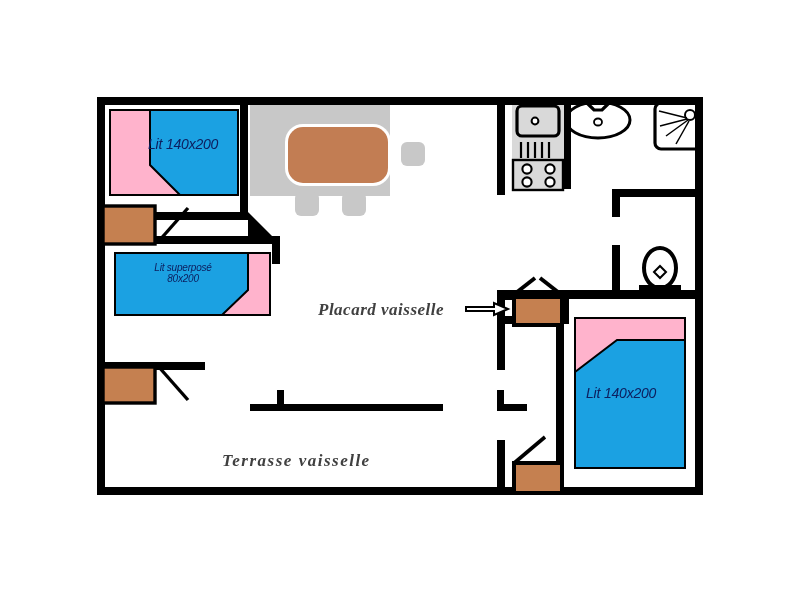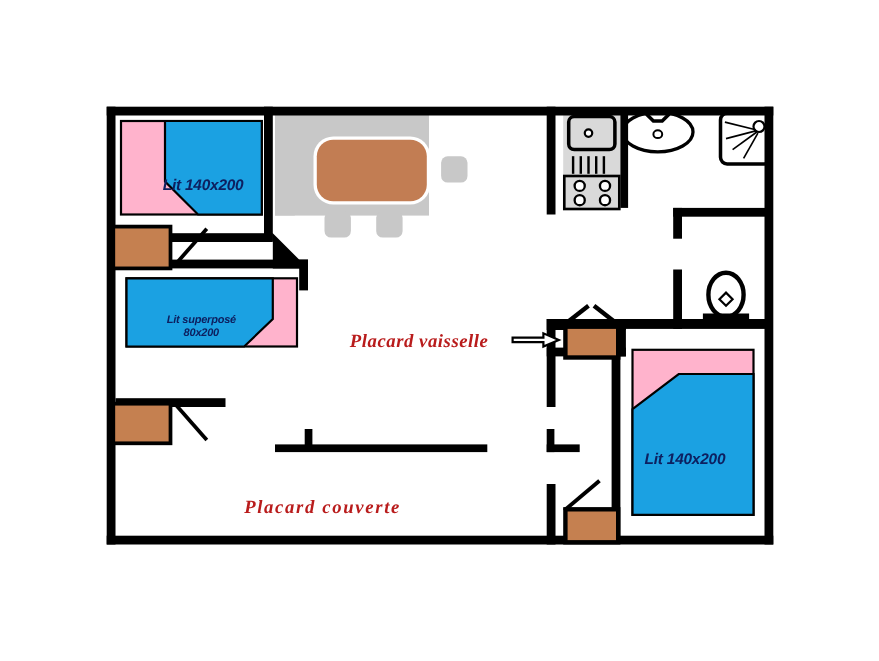--- a/index.html
+++ b/index.html
@@ -7,37 +7,36 @@
   body{width:799px;height:601px;overflow:hidden;
        font-family:"Liberation Serif", serif;}
   #plan-root{position:relative;width:799px;height:601px;background:#fff;}
   #floorplan-svg{position:absolute;left:0;top:0;width:799px;height:601px;}
   .plan-label{
       position:absolute;
       font-family:"Liberation Serif", serif;
       font-weight:bold;
       font-style:italic;
       white-space:nowrap;
-      color:#b91c1c;
+      color:#404040;
       letter-spacing:.5px;
   }
   #label-placard{left:318px;top:300px;font-size:17px;}
   #label-terrasse{left:222px;top:451px;font-size:17px;letter-spacing:1.5px;}
   .bed-label{
       position:absolute;
       font-family:"Liberation Sans", sans-serif;
-      font-weight:bold;
+      font-weight:normal;
       font-style:italic;
       color:#0d2060;
       white-space:nowrap;
       text-align:center;
       line-height:1.08;
       font-size:14px;
       letter-spacing:-.2px;
-      margin-top:24px;
   }
   #label-bed-left{left:148px;top:137px;}
   #label-bed-bunk{left:128px;top:263px;font-size:10px;width:110px;}
   #label-bed-right{left:586px;top:386px;}
 </style>
 </head>
 <body>
 
 <div id="plan-root">
 
@@ -194,15 +193,15 @@
 
   <div class="bed-label" id="label-bed-bunk">
     <div>Lit superposé</div>
     <div>80x200</div>
   </div>
 
   <div class="bed-label" id="label-bed-right">Lit 140x200</div>
 
   <div class="plan-label" id="label-placard">Placard vaisselle</div>
 
-  <div class="plan-label" id="label-terrasse">Placard couverte</div>
+  <div class="plan-label" id="label-terrasse">Terrasse vaisselle</div>
 
 </div>
 
 </body></html>

